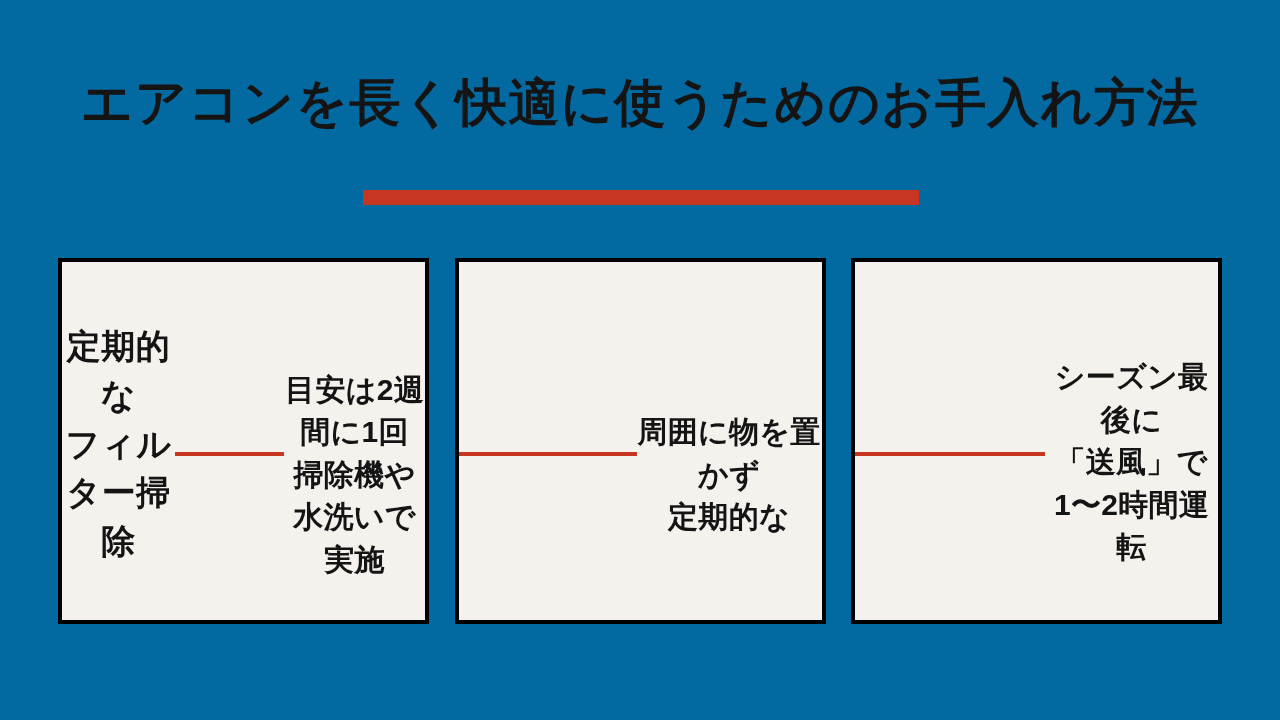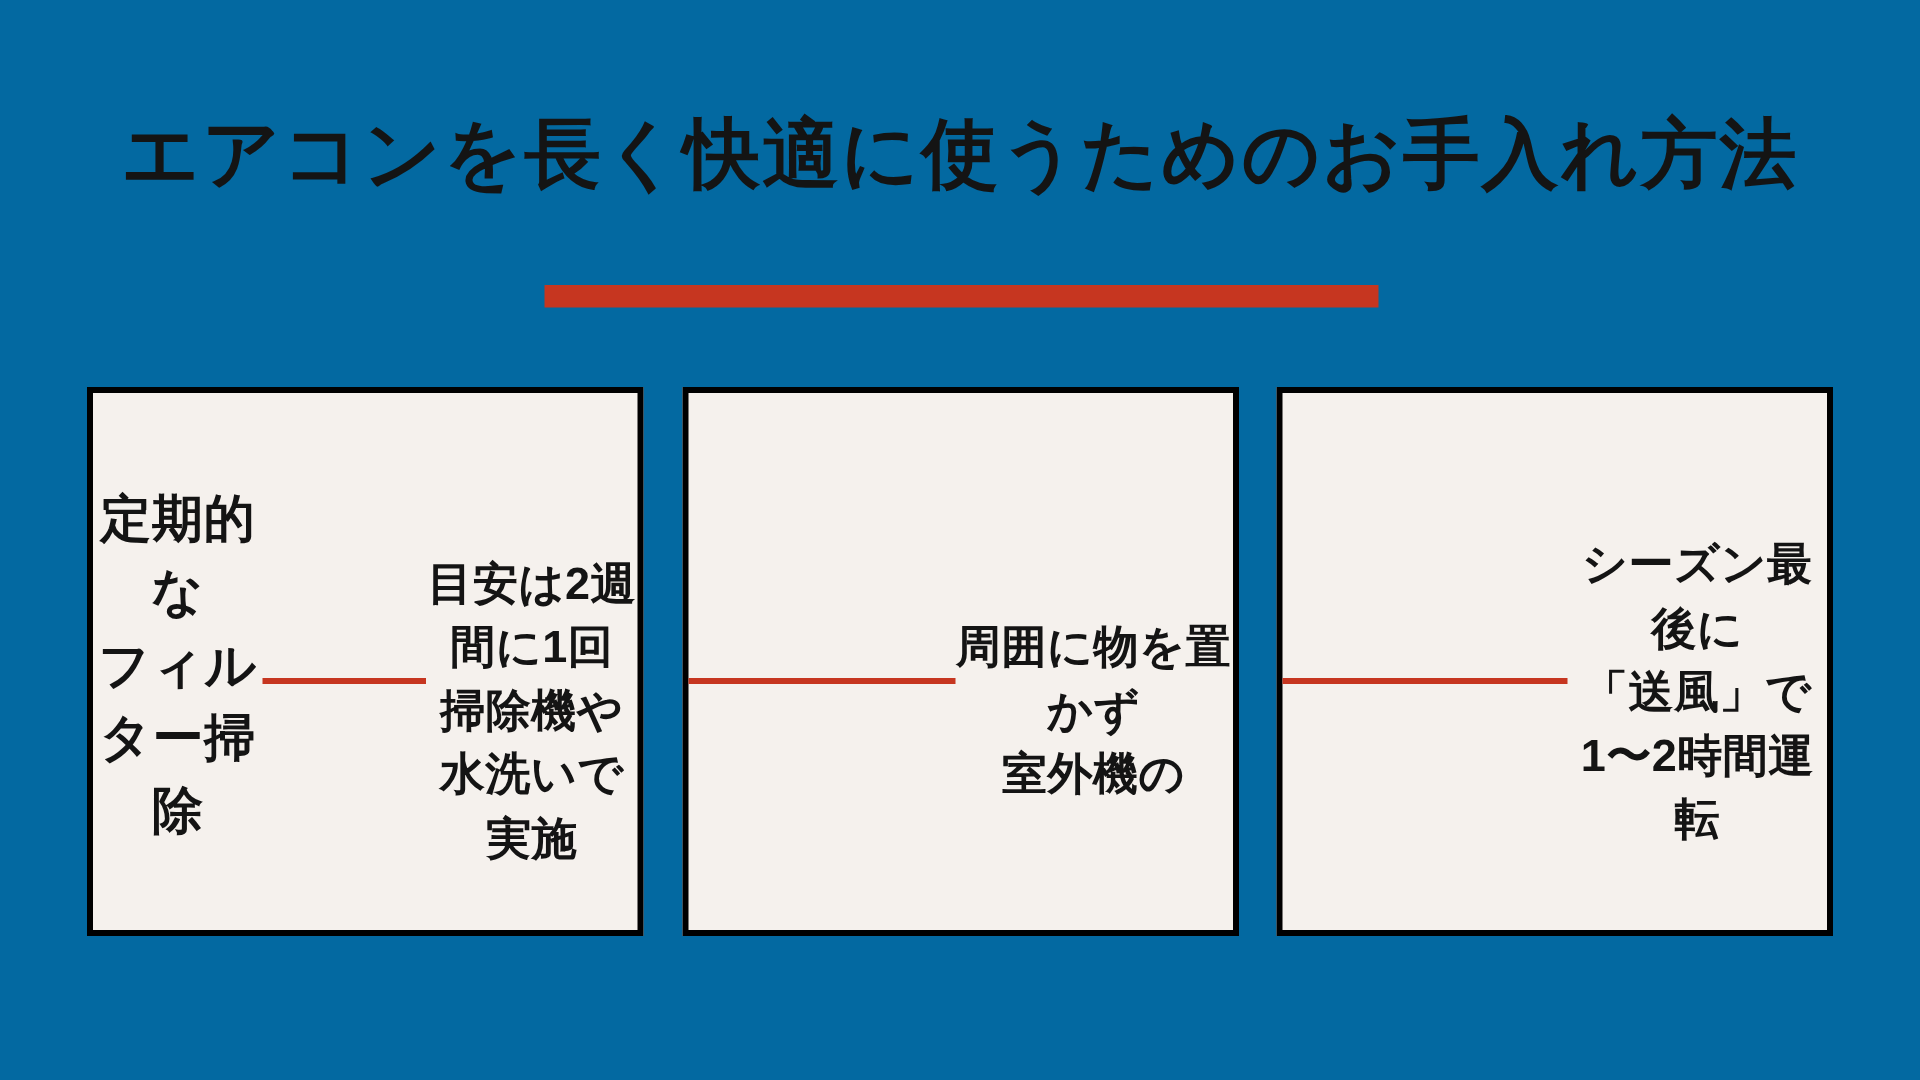--- a/index.html
+++ b/index.html
@@ -117,21 +117,21 @@
       <div class="card-heading">定期的な
 フィルター掃除</div>
       <div class="card-divider"></div>
       <div class="card-body spacer-2">目安は2週間に1回
 掃除機や水洗いで実施</div>
     </div>
 
     <div class="card">
       <div class="card-divider"></div>
       <div class="card-body spacer-2">周囲に物を置かず
-室外機の</div>
+定期的な</div>
     </div>
 
     <div class="card">
       <div class="card-divider"></div>
       <div class="card-body spacer-3">シーズン最後に
 「送風」で
 1〜2時間運転</div>
     </div>
 
   </div>

